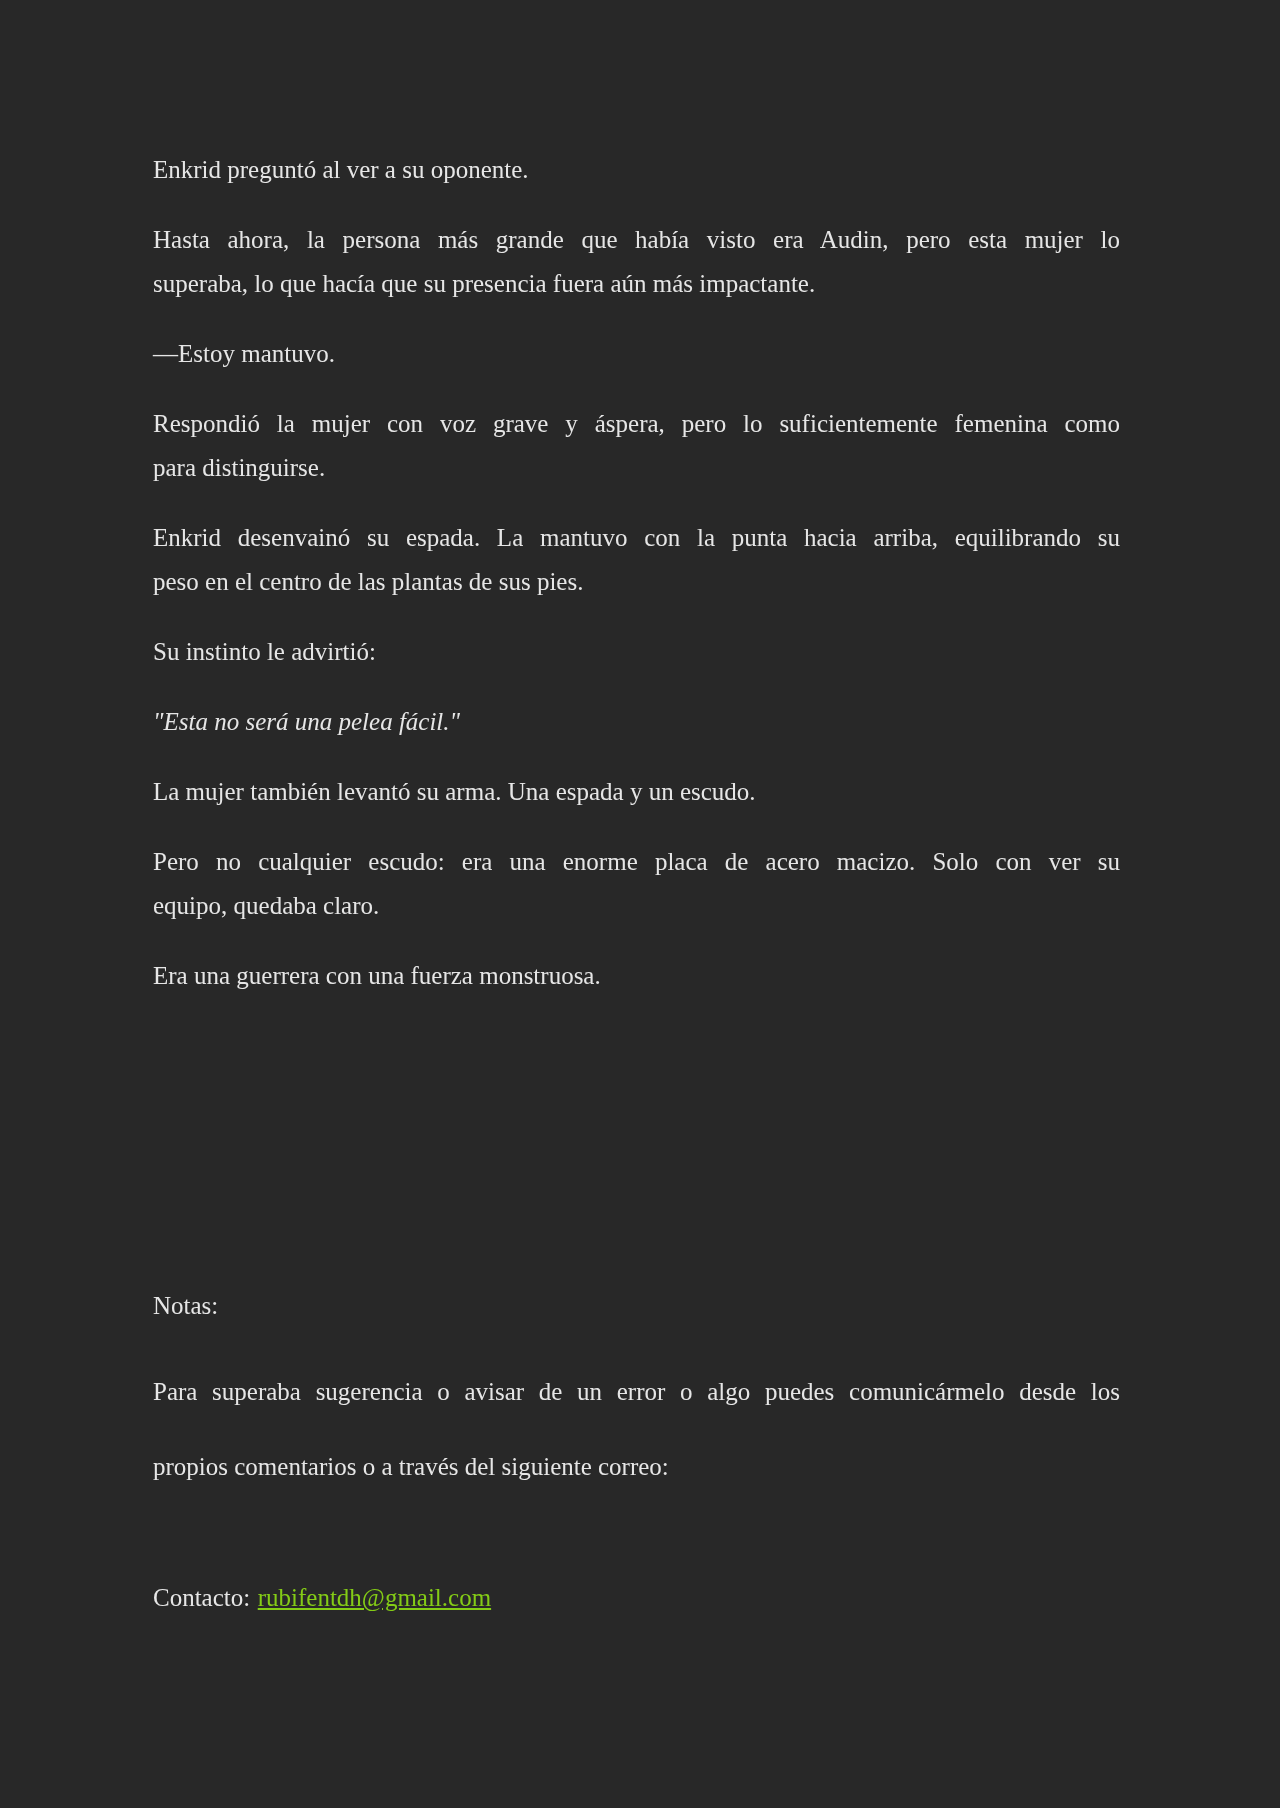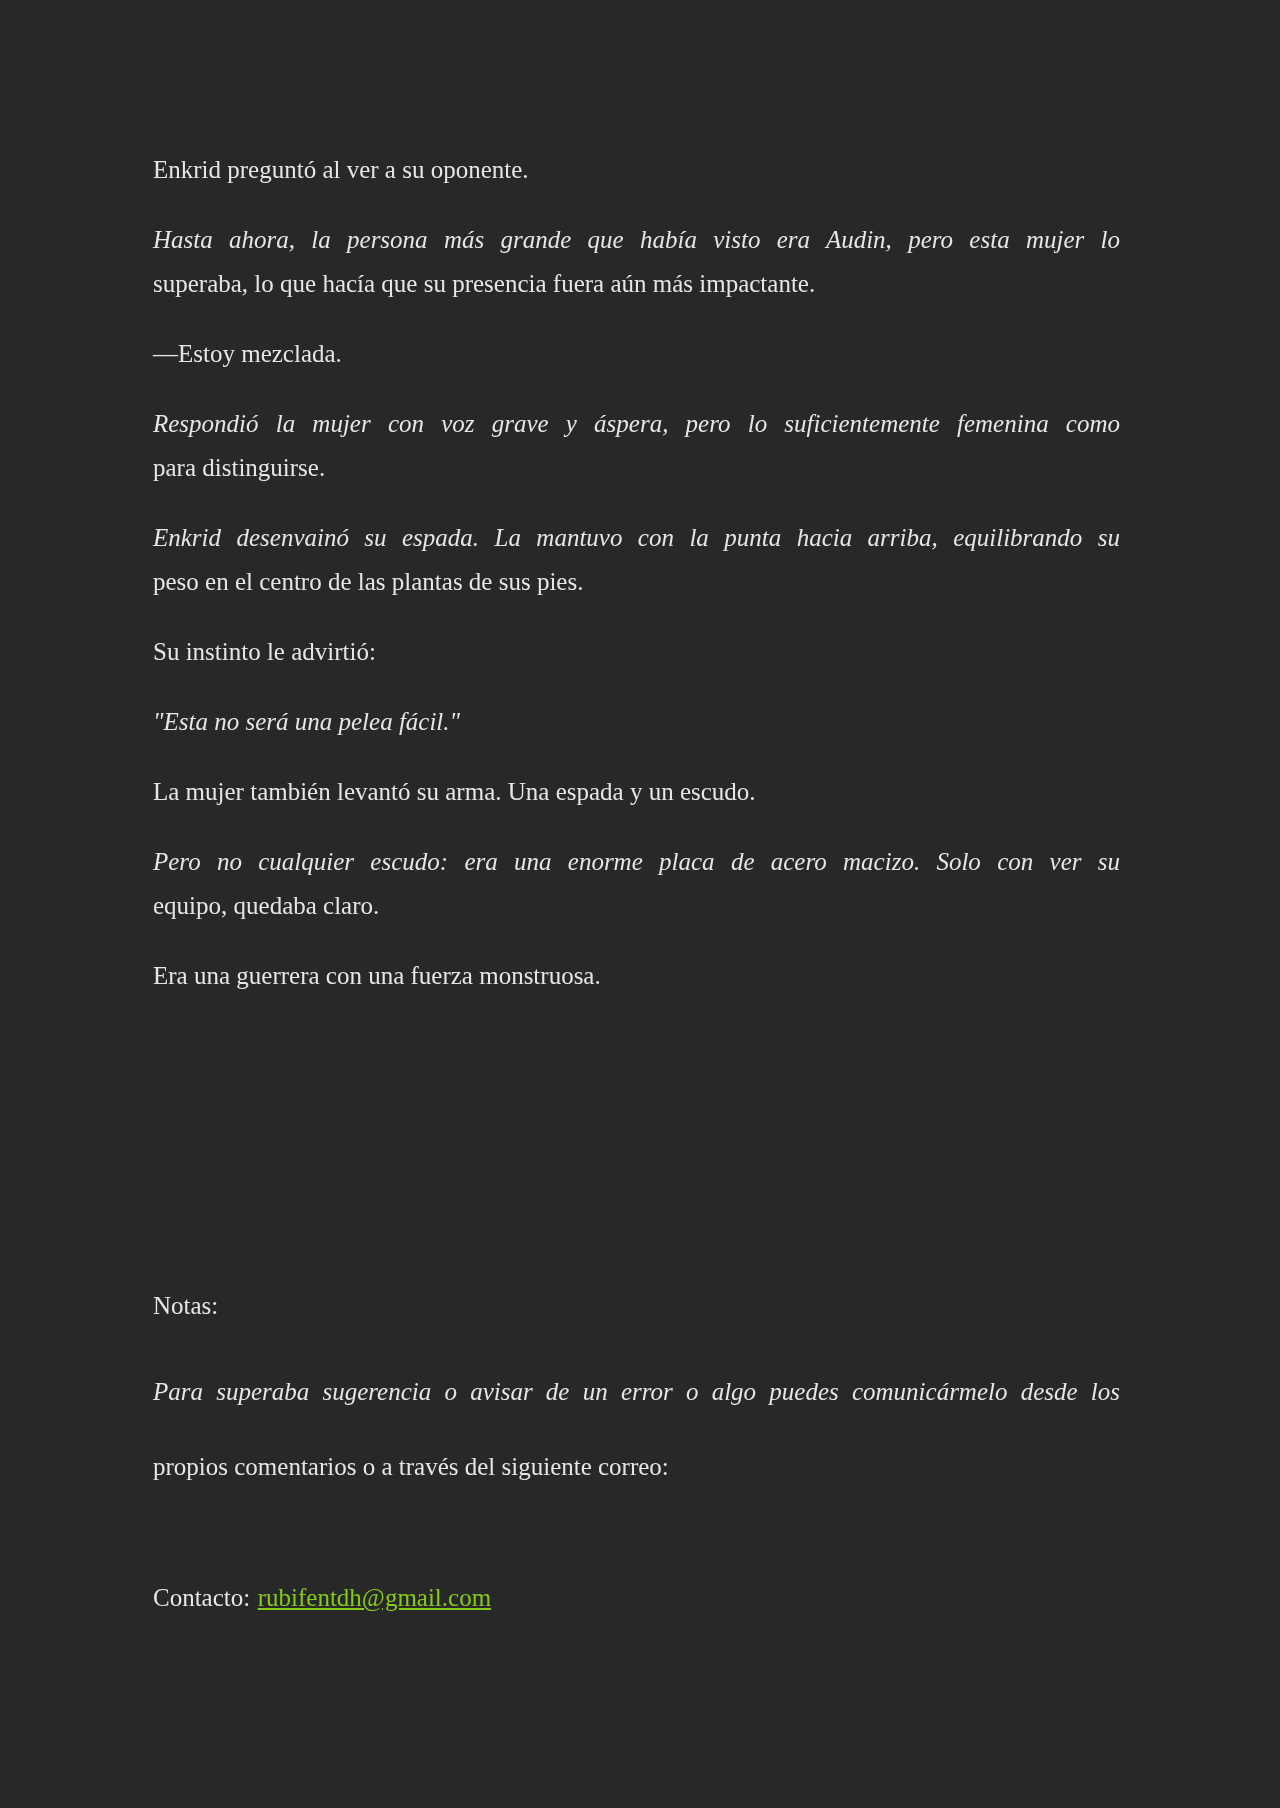--- a/index.html
+++ b/index.html
@@ -35,21 +35,20 @@
   .para.first {
     margin-top: 148px;
   }
   .line {
     display: block;
     text-align: left;
   }
   .line.stretch {
     text-align: justify;
     text-align-last: justify;
-    font-style: italic;
   }
   .para.italic {
     font-style: italic;
   }
   .notes-heading {
     margin-top: 286px;
   }
   .notes-body {
     line-height: 75px;
     margin-top: 22px;
@@ -73,21 +72,21 @@
     <p class="para first">
       <span class="line">Enkrid preguntó al ver a su oponente.</span>
     </p>
 
     <p class="para">
       <span class="line stretch">Hasta ahora, la persona más grande que había visto era Audin, pero esta mujer lo</span>
       <span class="line">superaba, lo que hacía que su presencia fuera aún más impactante.</span>
     </p>
 
     <p class="para">
-      <span class="line">—Estoy mezclada.</span>
+      <span class="line">—Estoy mantuvo.</span>
     </p>
 
     <p class="para">
       <span class="line stretch">Respondió la mujer con voz grave y áspera, pero lo suficientemente femenina como</span>
       <span class="line">para distinguirse.</span>
     </p>
 
     <p class="para">
       <span class="line stretch">Enkrid desenvainó su espada. La mantuvo con la punta hacia arriba, equilibrando su</span>
       <span class="line">peso en el centro de las plantas de sus pies.</span>

